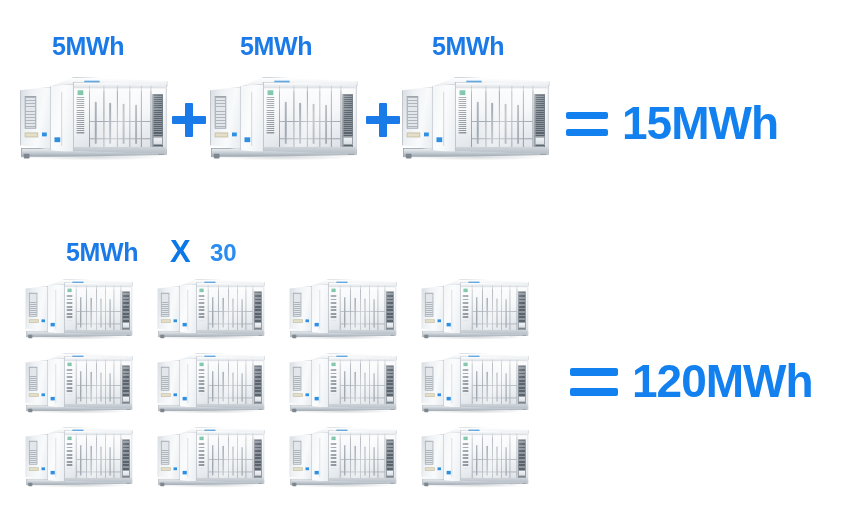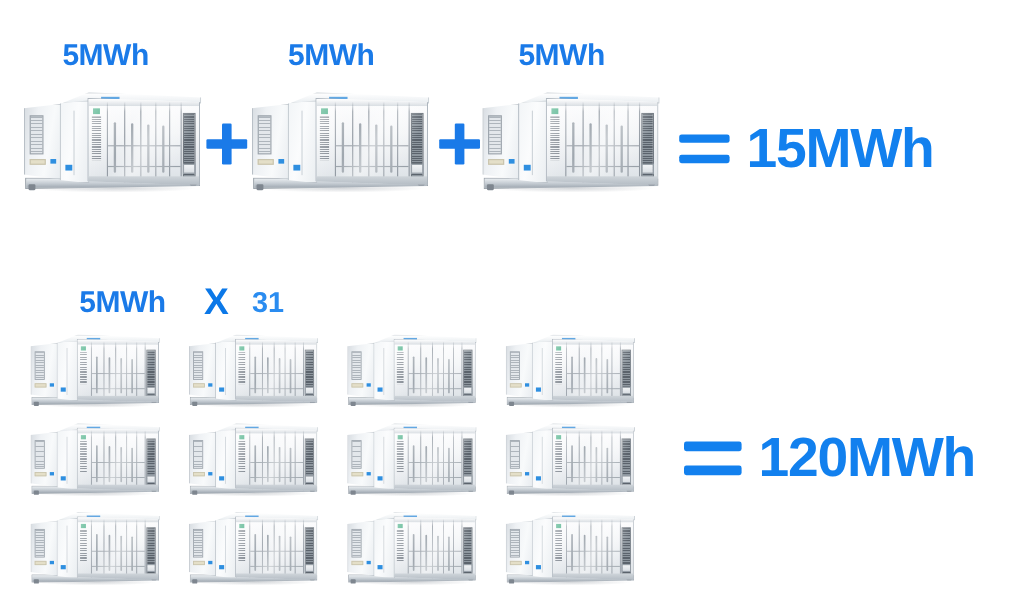--- a/index.html
+++ b/index.html
@@ -431,21 +431,21 @@
 </div>
 
 <div class="abs op-eq" style="left:566px; top:112px;">
   <i class="t"></i>
     <i class="b"></i>
 </div>
 <div class="abs result-big" style="left:622px; top:100px;">15MWh</div>
 
 <div class="abs label-mult" style="left:66px; top:240px;">5MWh</div>
 <div class="abs label-x" style="left:170px; top:236px;">X</div>
-<div class="abs label-count" style="left:210px; top:241px;">31</div>
+<div class="abs label-count" style="left:210px; top:241px;">30</div>
 
 <div class="bess" style="left:24px; top:276px; transform:scale(0.70);">
   <div class="stage">
     <div class="shadow"></div>
       <div class="skid"></div>
     <div class="foot" style="left:6px; top:84px;"></div>
       <div class="foot" style="left:146px; top:80px;"></div>
     <div class="roof">
         <span class="blue-strip"></span>
       </div>

